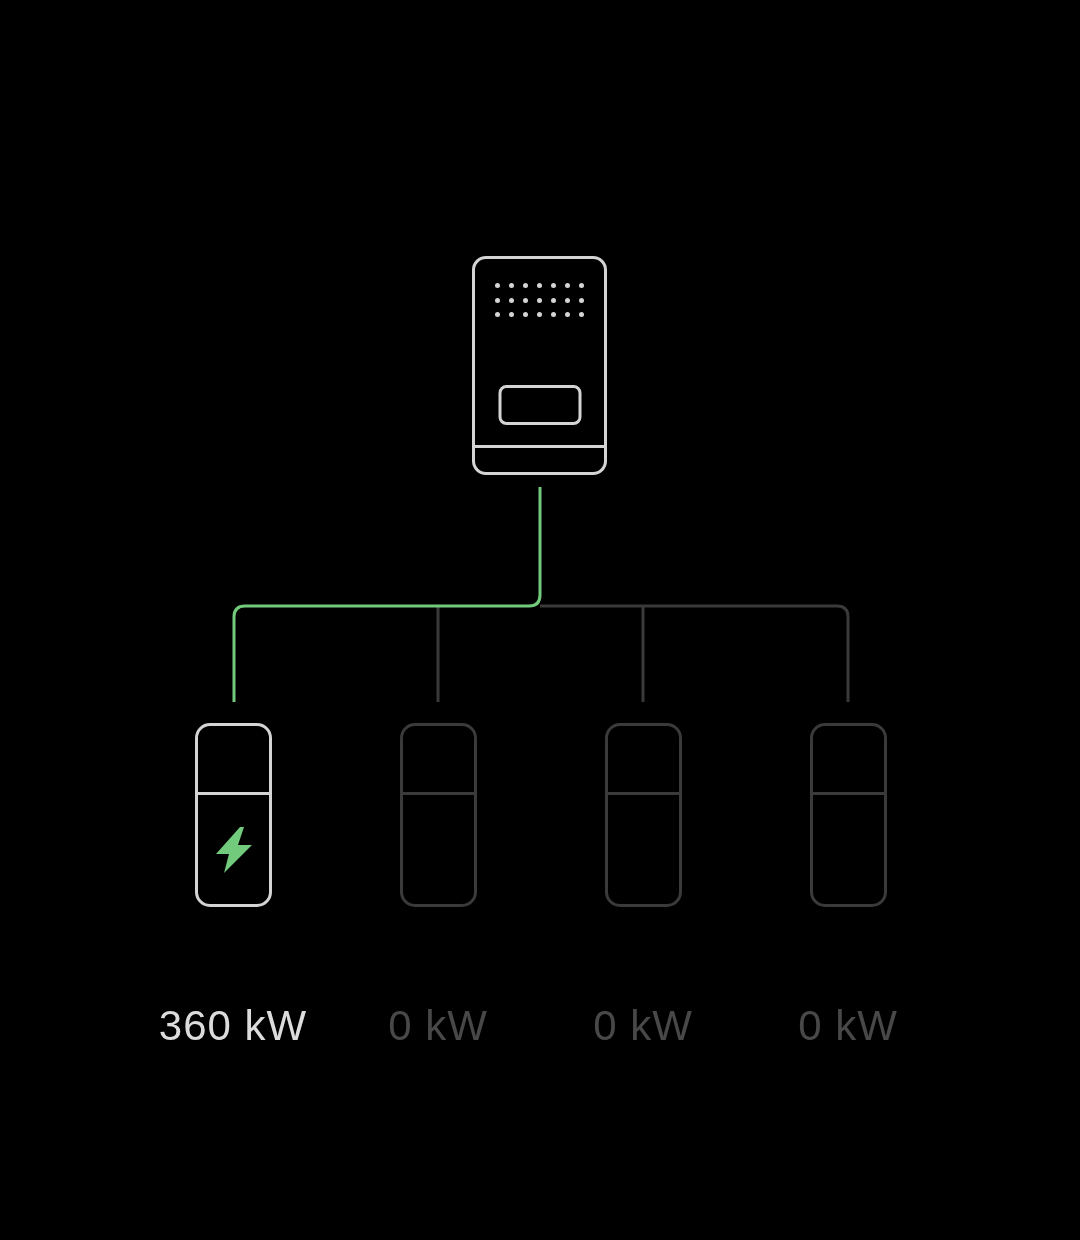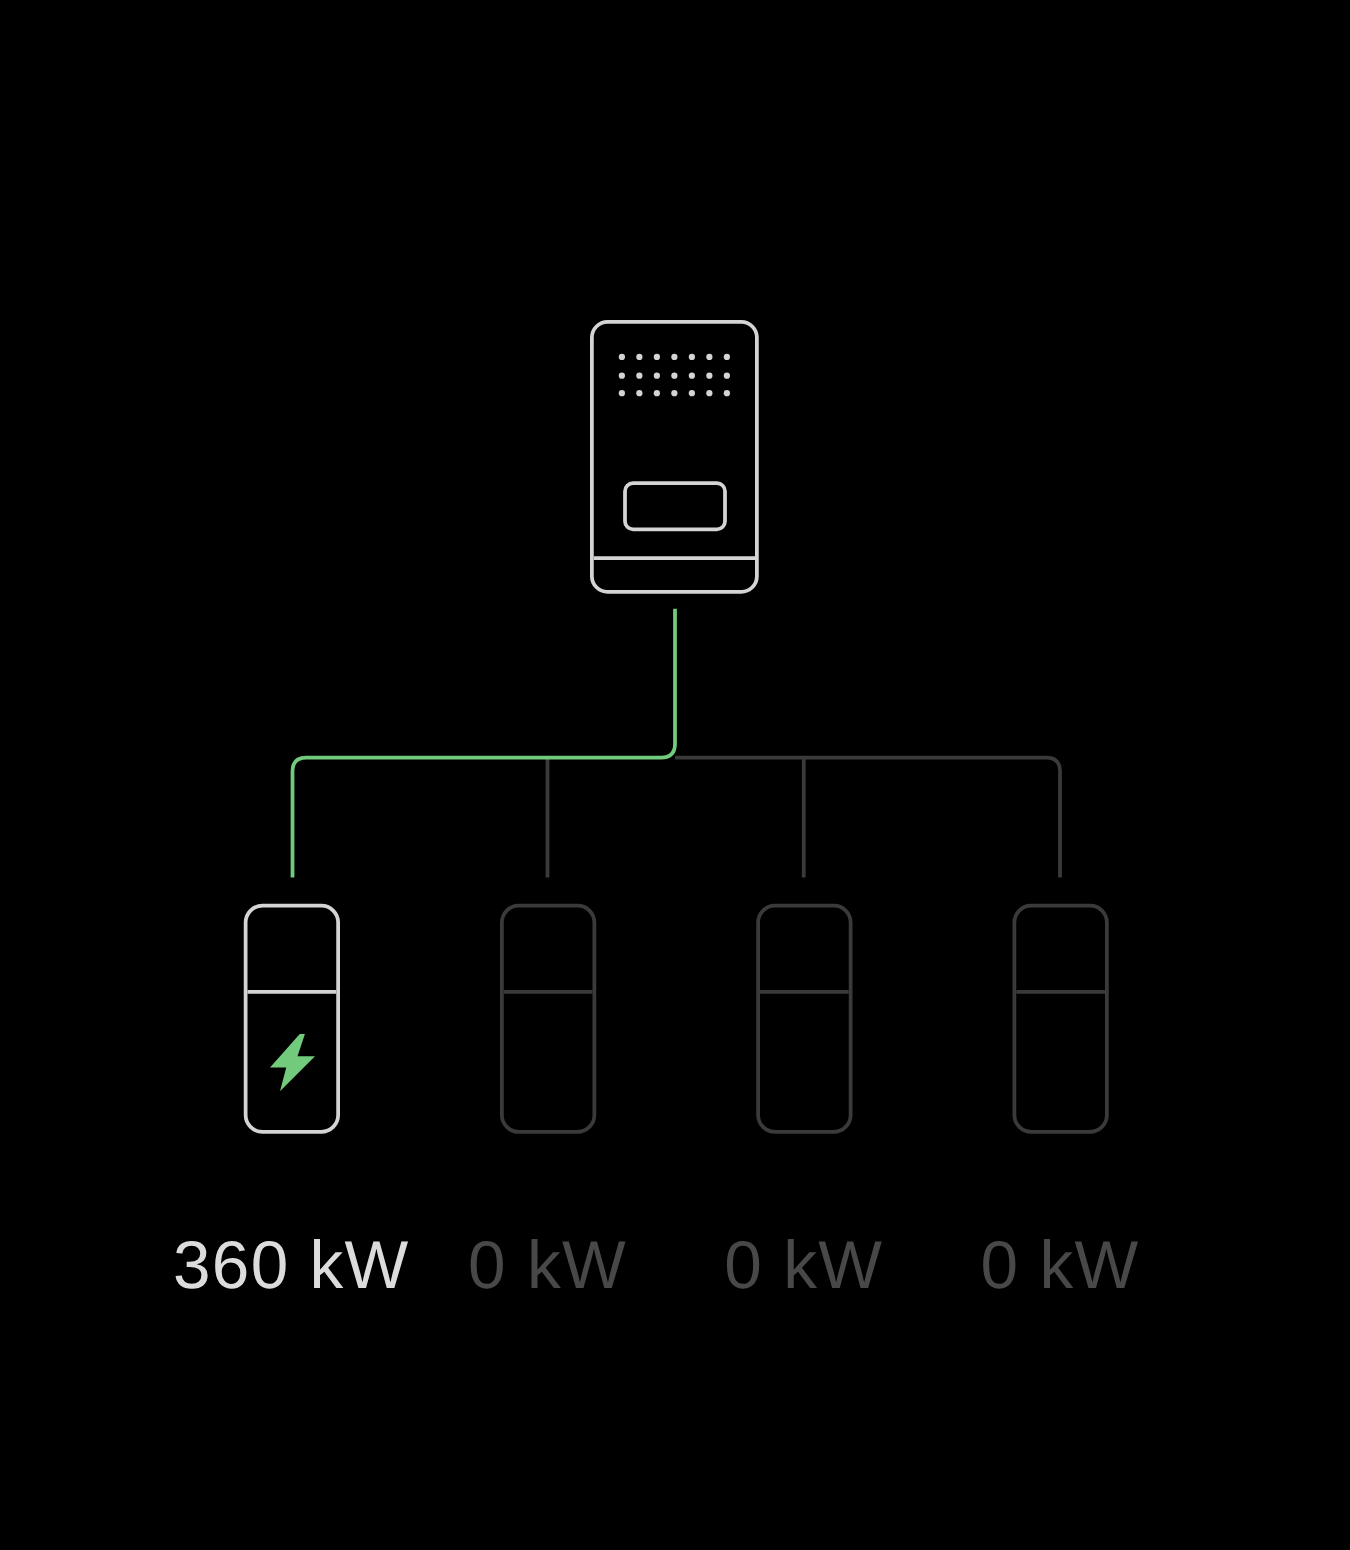--- a/index.html
+++ b/index.html
@@ -107,24 +107,24 @@
     fill: var(--accent-green, #72cb7c);
   }
   .c1 { left: 195px; }
   .c2 { left: 400px; }
   .c3 { left: 605px; }
   .c4 { left: 810px; }
 
   
   .power-label {
     position: absolute;
-    top: 981px;
+    top: 1002px;
     width: 210px;
     text-align: center;
-    font-size: 54px;
+    font-size: 42px;
     font-weight: 300;
     letter-spacing: 1px;
     color: var(--inactive-label, #484848);
     white-space: nowrap;
   }
   .power-label.active { color: var(--active-label, #dcdcdc); }
   .l1 { left: 128px; }
   .l2 { left: 333px; }
   .l3 { left: 538px; }
   .l4 { left: 743px; }

